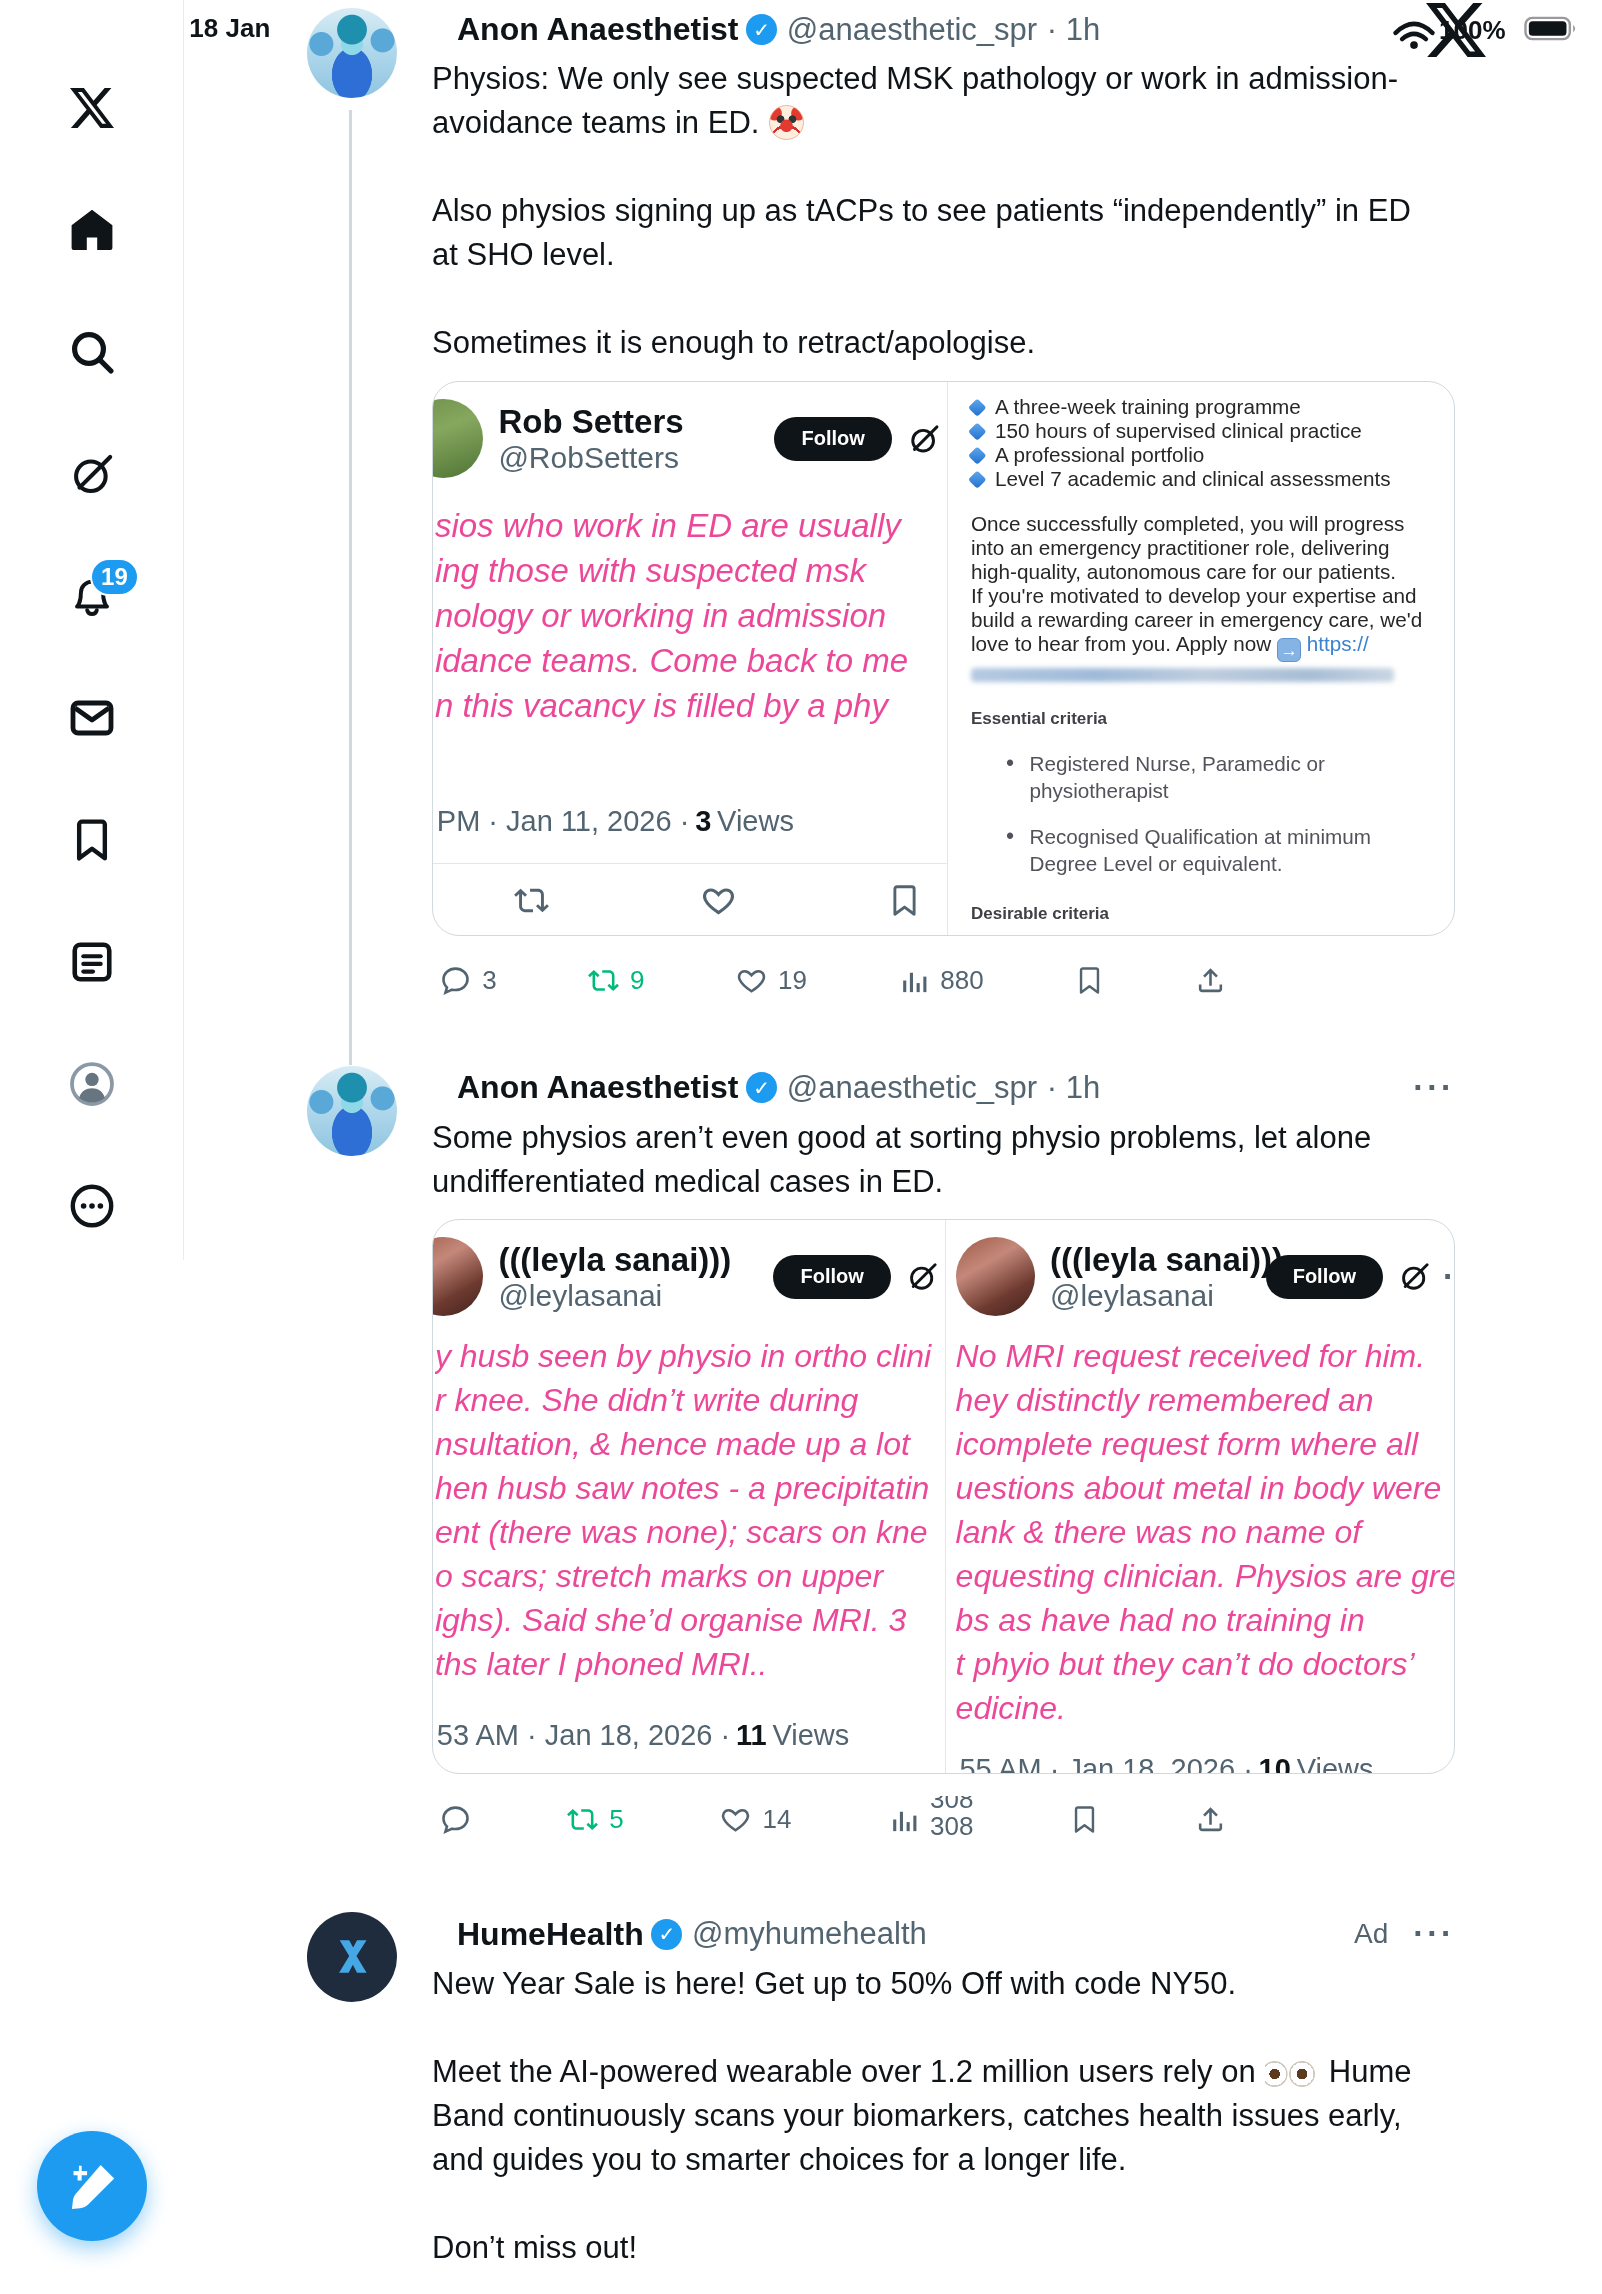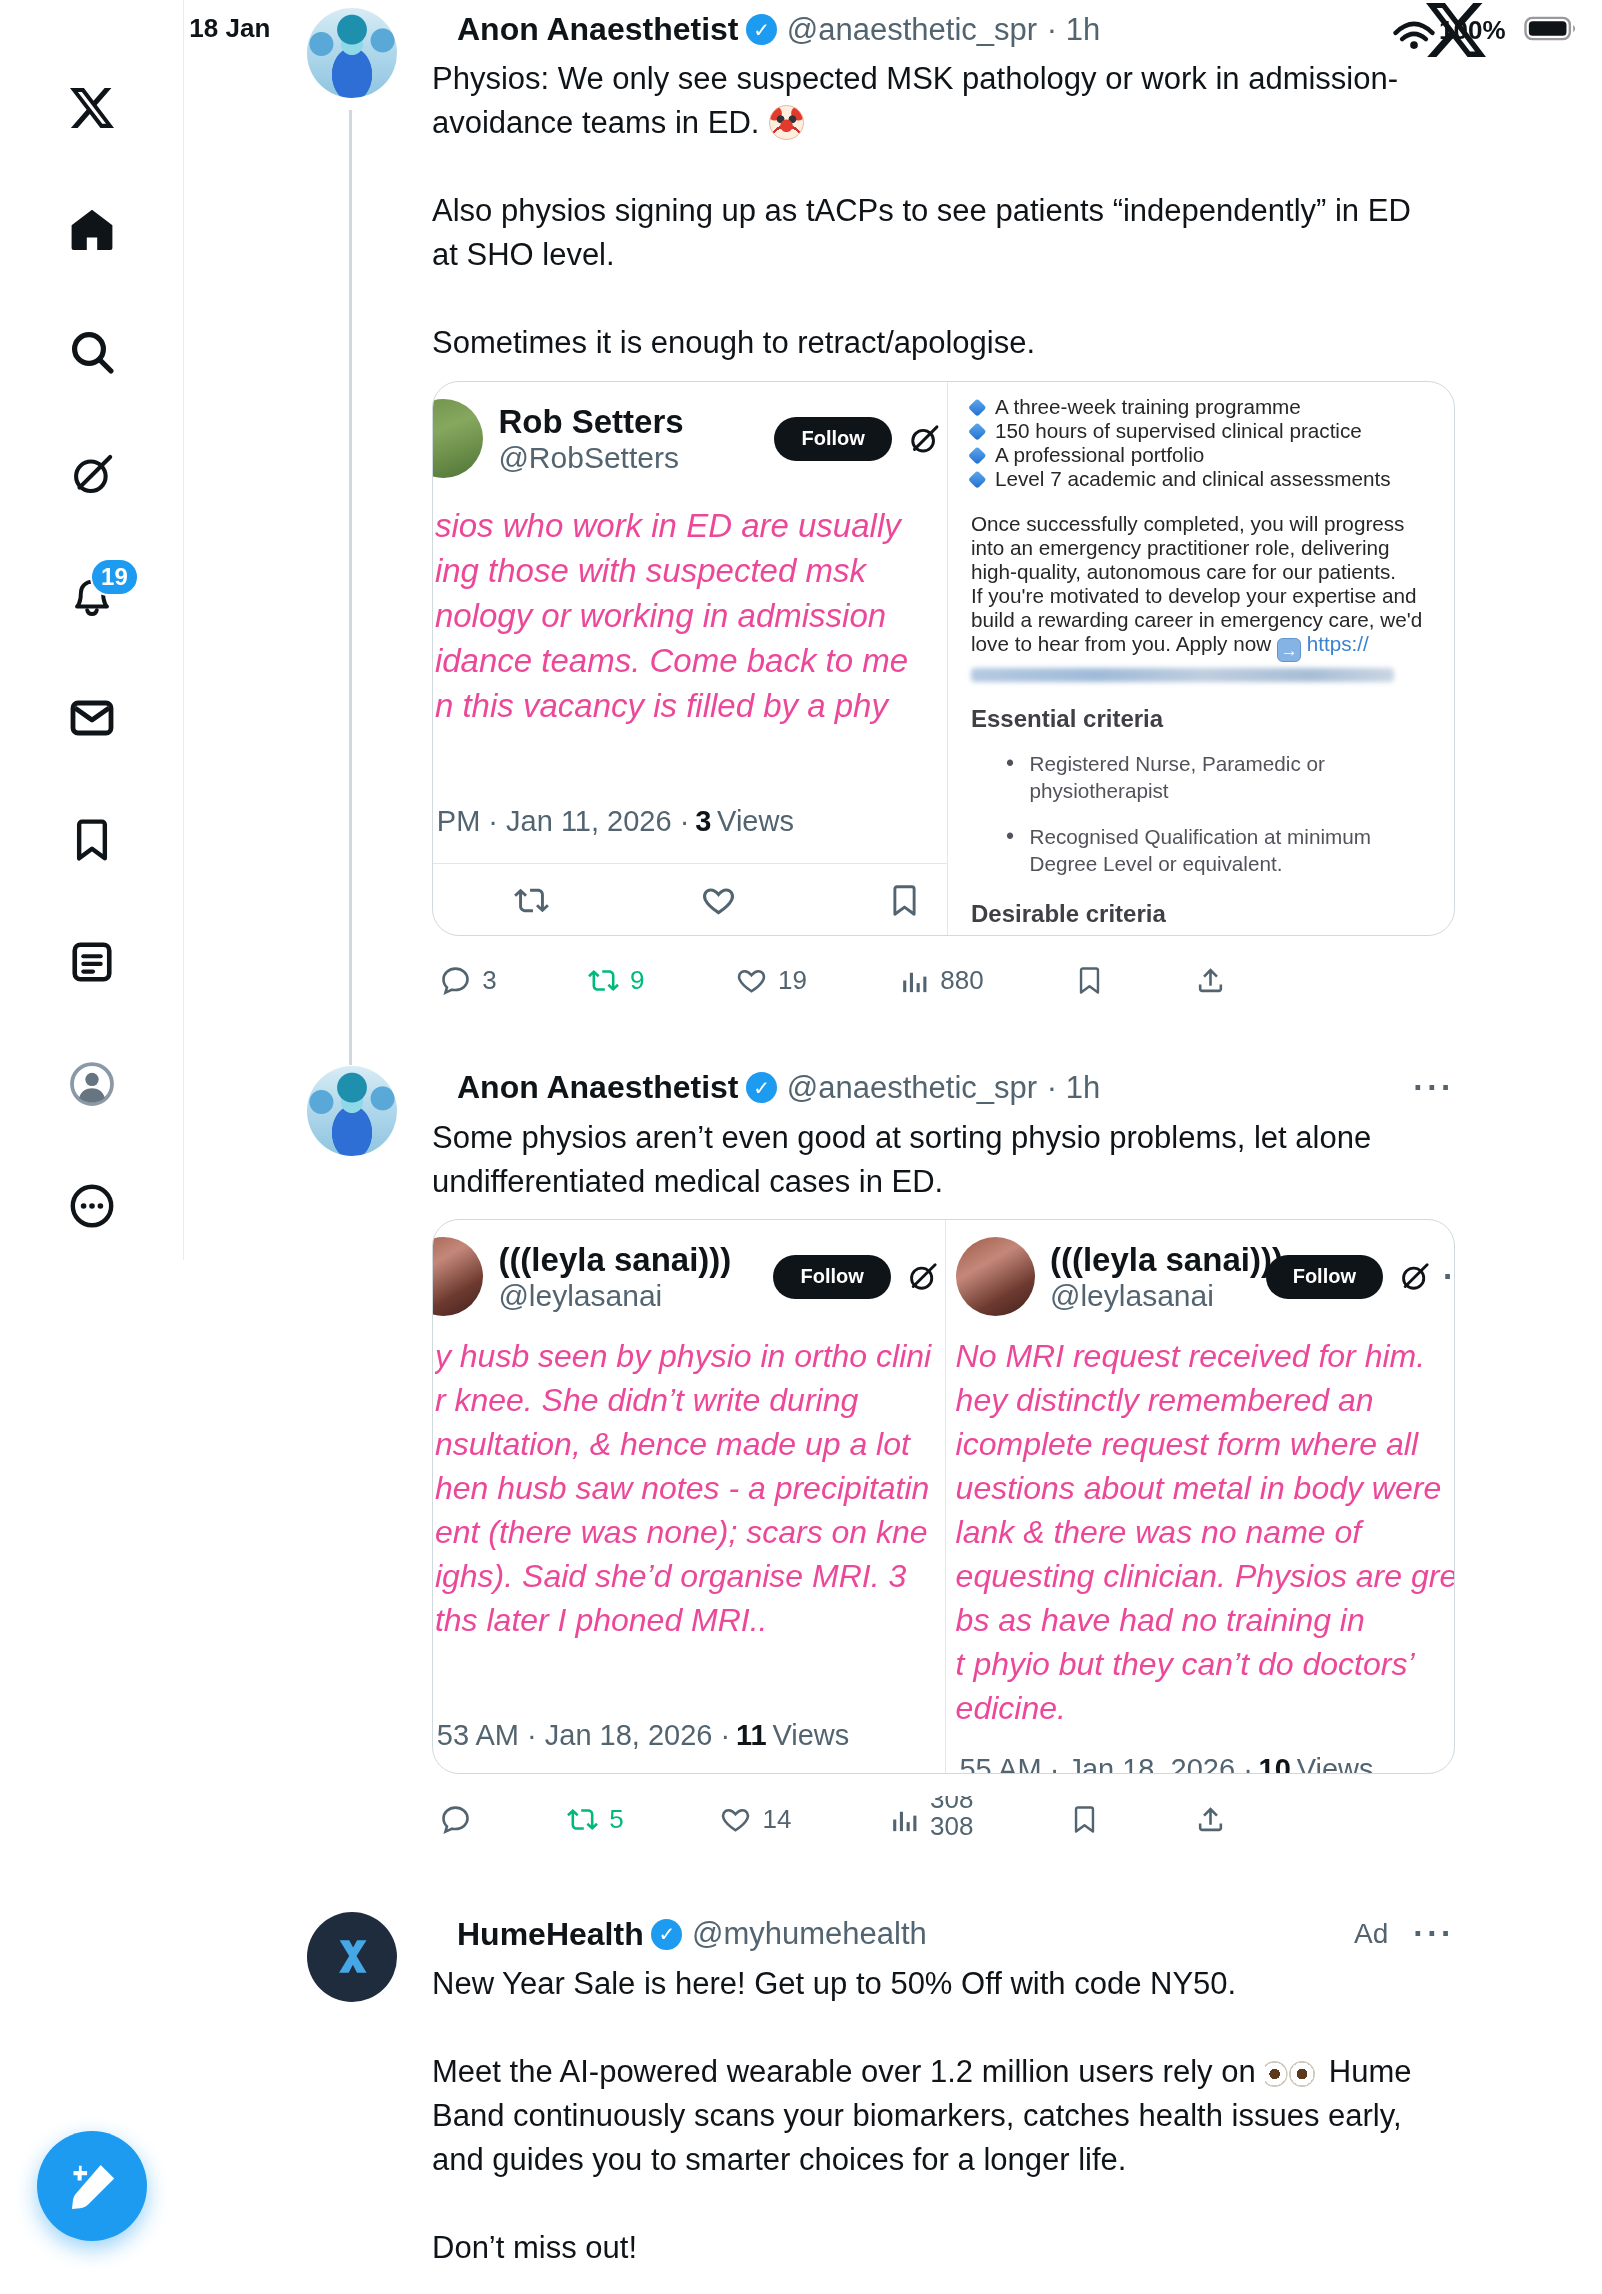--- a/index.html
+++ b/index.html
@@ -77,21 +77,21 @@
   
   .job { padding:13.4px 19px 0 23px; font-size:20.7px; line-height:24px; color:#27272a; }
   .jb { display:flex; align-items:center; gap:11.5px; }
   .diamond { width:12.5px; height:12.5px; border-radius:2.9px; background:linear-gradient(135deg,#63a9ec,#1f6fd0); transform:rotate(45deg); flex:none; }
   .job p { margin-top:21px; }
   .applyrow { display:inline; }
   .apply-arrow { display:inline-flex; width:24px; height:24px; background:#85b4e4; border:1px solid #5f94cc; border-radius:5.8px; color:#fff; font-weight:bold; font-size:17.3px; align-items:center; justify-content:center; vertical-align:-4.8px; margin:0 5.8px;}
   .joblink { color:#3b82d0; }
   .blurline { width:423px; height:14.4px; margin-top:5.8px; border-radius:3.8px; filter:blur(2.9px); opacity:.75;
     background:linear-gradient(90deg,#9db8d8,#7fa3cc 30%,#a9bdd4 55%,#8aa8c8 80%,#b8c8da); }
-  .crit-title { font-weight:bold; color:#3f3f46; font-size:24px; margin-top:25px; }
+  .crit-title { font-weight:bold; color:#3f3f46; font-size:17px; margin-top:25px; }
   .crit-item { display:flex; gap:15.4px; padding-left:35px; color:#52525b; margin-top:19px; line-height:27px;}
   .crit-item .dot { font-size:23px; line-height:27px; }
 
   
   .qbody2 { font-size:32px; line-height:44px; padding-top:17.3px; }
 
   
   .stats { display:flex; align-items:center; justify-content:space-between; width:786px; margin:21px 0 0 7.7px; height:48px; }
   .stat { display:flex; align-items:center; gap:11.5px; color:#536471; font-size:26px; cursor:pointer; }
   .stat.green { color:#00ba7c; }
@@ -396,20 +396,21 @@
                     <line x1="37" y1="8" x2="11" y2="34" stroke="#0f1419" stroke-width="3.4" stroke-linecap="round"></line>
                   </svg>
               </div>
             </div>
             <div class="qbody qbody2">
               <div class="tline">y husb seen by physio in ortho clini</div>
               <div class="tline">r knee. She didn’t write during</div>
               <div class="tline">nsultation, &amp; hence made up a lot</div>
               <div class="tline">hen husb saw notes - a precipitatin</div>
               <div class="tline">ent (there was none); scars on kne</div>
+              <div class="tline">o scars; stretch marks on upper</div>
               <div class="tline">ighs). Said she’d organise MRI. 3</div>
               <div class="tline">ths later I phoned MRI..</div>
             </div>
             <div class="qts">
               <span>53 AM · Jan 18, 2026 ·</span><b>11</b><span>Views</span>
             </div>
           </div>
 
           <div class="pane pane-r">
             <div class="qhead" style="padding-left:9.6px;">

